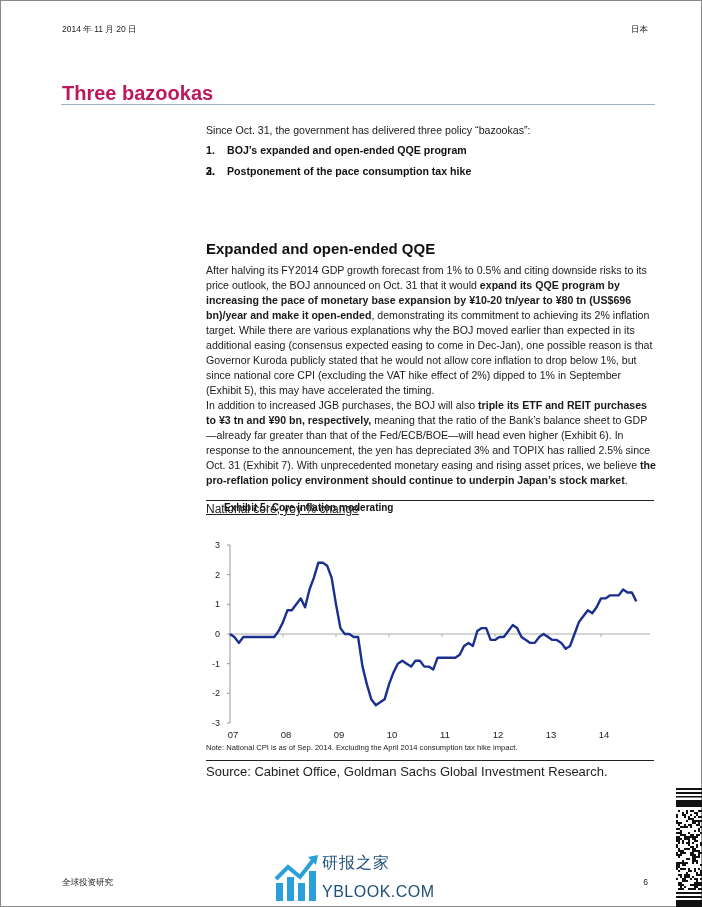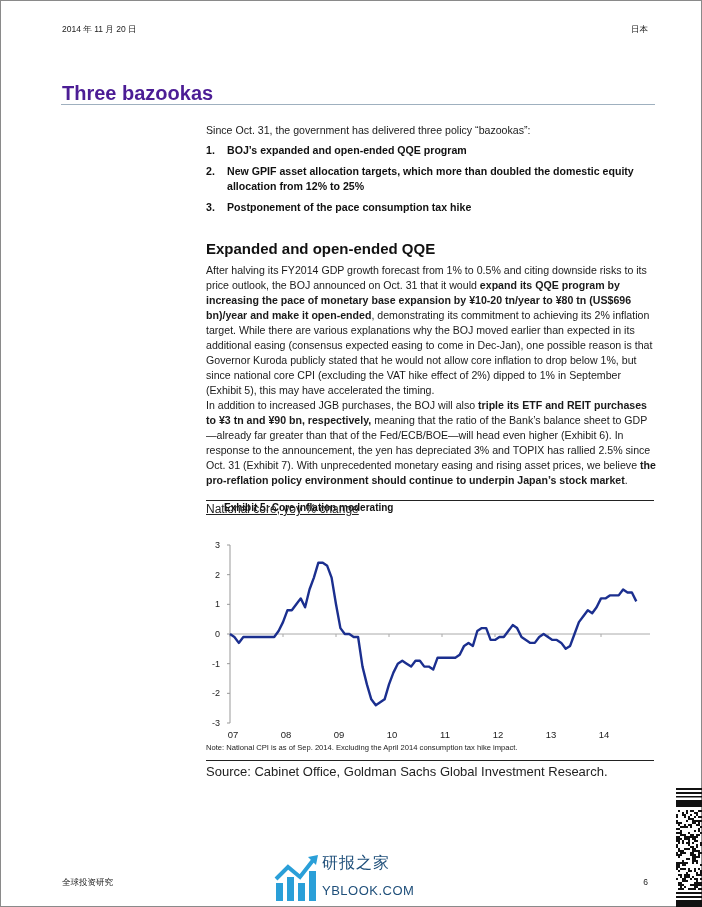--- a/index.html
+++ b/index.html
@@ -3,21 +3,21 @@
 <meta charset="utf-8">
 <style>
   html, body { margin: 0; padding: 0; }
   body {
     width: 702px; height: 907px; position: relative; overflow: hidden;
     background: #ffffff; font-family: "Liberation Sans", sans-serif; color: #111;
   }
   .frame { position: absolute; inset: 0; border: 1px solid #8a8a8a; box-sizing: border-box; pointer-events: none; }
   .hdr-date { position: absolute; left: 62px; top: 24px; font-size: 8.5px; color: #222; }
   .hdr-region { position: absolute; right: 54px; top: 24px; font-size: 8.5px; color: #222; }
-  .title { position: absolute; left: 62px; top: 82px; font-size: 20px; font-weight: bold; color: #4c1d95; }
+  .title { position: absolute; left: 62px; top: 82px; font-size: 20px; font-weight: bold; color: #be185d; }
   .title-rule { position: absolute; left: 61px; top: 104px; width: 594px; height: 1px; background: #9fb0bf; }
 
   .body { position: absolute; left: 206px; width: 450px; font-size: 10.6px; line-height: 15px; color: #1a1a1a; }
   .intro { top: 123px; }
   .list { position: absolute; left: 206px; top: 143px; width: 450px; margin: 0; padding: 0; list-style: none; font-size: 10.6px; font-weight: bold; line-height: 15px; }
   .list li { position: relative; padding-left: 21px; margin-bottom: 6px; }
   .list li .num { position: absolute; left: 0; top: 0; }
   .subhead { position: absolute; left: 206px; top: 240px; font-size: 15px; font-weight: bold; color: #111; }
   .p1 { top: 263px; }
   .p2 { top: 398px; }
@@ -28,39 +28,39 @@
   .ex-sub { position: absolute; left: 206px; top: 502px; font-size: 12px; color: #222; text-decoration: underline; }
   #chart { position: absolute; left: 200px; top: 535px; width: 460px; height: 210px; }
   .note { position: absolute; left: 206px; top: 743px; font-size: 7.6px; color: #222; }
   .src-rule { position: absolute; left: 206px; top: 760px; width: 448px; height: 1px; background: #222; }
   .source { position: absolute; left: 206px; top: 764px; font-size: 13px; color: #222; }
 
   .footer-left { position: absolute; left: 62px; top: 877px; font-size: 8.5px; color: #222; }
   .footer-page { position: absolute; right: 54px; top: 877px; font-size: 8.5px; color: #222; }
   .logo { position: absolute; left: 274px; top: 853px; width: 160px; height: 50px; }
   .logo-cn { position: absolute; left: 48px; top: 0; font-size: 16px; color: #1f4f7a; letter-spacing: 1px; font-family: "DejaVu Sans", sans-serif; }
-  .logo-en { position: absolute; left: 48px; top: 30px; font-size: 13px; color: #1f4f7a; letter-spacing: 0.5px; }
+  .logo-en { position: absolute; left: 48px; top: 30px; font-size: 16px; color: #1f4f7a; letter-spacing: 0.5px; }
   .barcode { position: absolute; left: 676px; top: 788px; width: 26px; height: 119px; }
 </style>
 </head>
 <body>
 
 <div class="frame"></div>
 
 <div class="hdr-date">2014 年 11 月 20 日</div>
 <div class="hdr-region">日本</div>
 
 <div class="title">Three bazookas</div>
 <div class="title-rule"></div>
 
 <div class="body intro">Since Oct. 31, the government has delivered three policy “bazookas”:</div>
 
 <ol class="list">
   <li><span class="num">1.</span><span>BOJ’s expanded and open-ended QQE program</span></li>
-  <li><span class="num">2.</span><span>New GPIF asset allocation targets, which more than doubled the domestic equity allocation from 12% to 25%</span></li>
+  <li><span class="num">2.</span></li>
   <li><span class="num">3.</span><span>Postponement of the pace consumption tax hike</span></li>
 </ol>
 
 <div class="subhead">Expanded and open-ended QQE</div>
 
 <div class="body p1"><span>After halving its FY2014 GDP growth forecast from 1% to 0.5% and citing downside risks to its price outlook, the BOJ announced on Oct. 31 that it would </span><b>expand its QQE program by increasing the pace of monetary base expansion by ¥10-20 tn/year to ¥80 tn (US$696 bn)/year and make it open-ended</b><span>, demonstrating its commitment to achieving its 2% inflation target. While there are various explanations why the BOJ moved earlier than expected in its additional easing (consensus expected easing to come in Dec-Jan), one possible reason is that Governor Kuroda publicly stated that he would not allow core inflation to drop below 1%, but since national core CPI (excluding the VAT hike effect of 2%) dipped to 1% in September (Exhibit 5), this may have accelerated the timing.</span></div>
 
 <div class="body p2"><span>In addition to increased JGB purchases, the BOJ will also </span><b>triple its ETF and REIT purchases to ¥3 tn and ¥90 bn, respectively,</b><span> meaning that the ratio of the Bank’s balance sheet to GDP—already far greater than that of the Fed/ECB/BOE—will head even higher (Exhibit 6). In response to the announcement, the yen has depreciated 3% and TOPIX has rallied 2.5% since Oct. 31 (Exhibit 7). With unprecedented monetary easing and rising asset prices, we believe </span><b>the pro-reflation policy environment should continue to underpin Japan’s stock market</b><span>.</span></div>
 
 <div class="ex-rule"></div>

